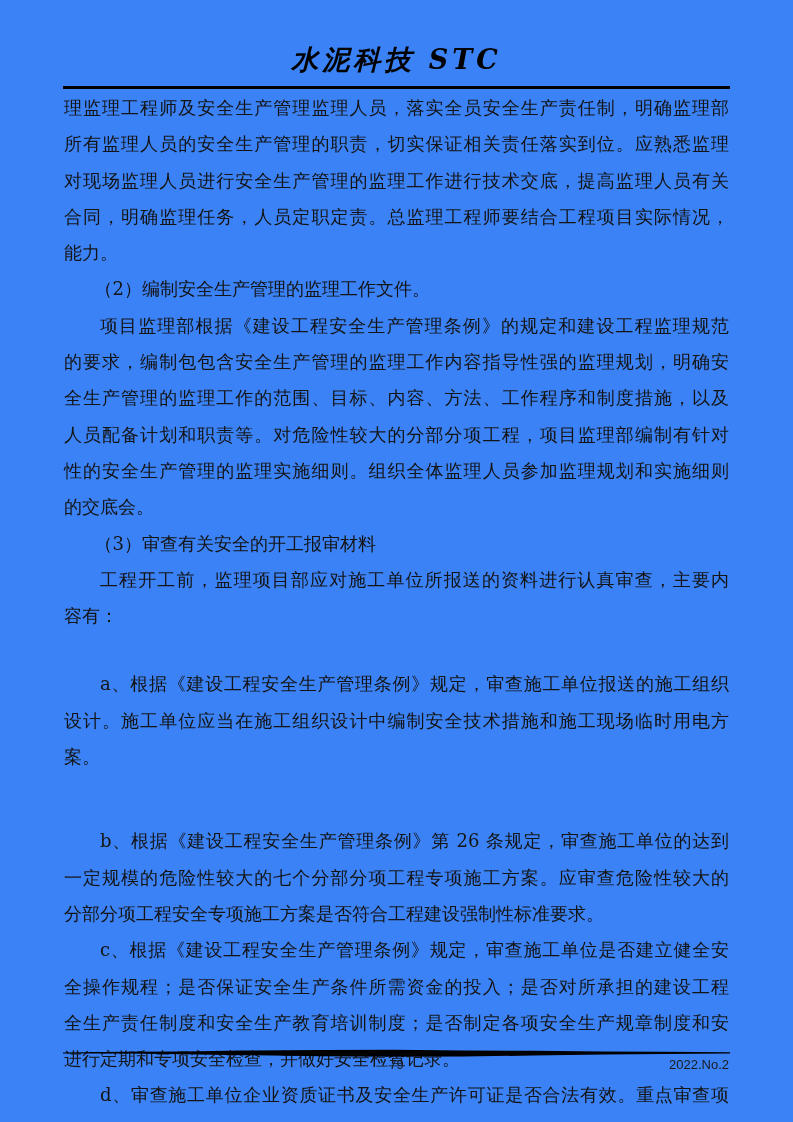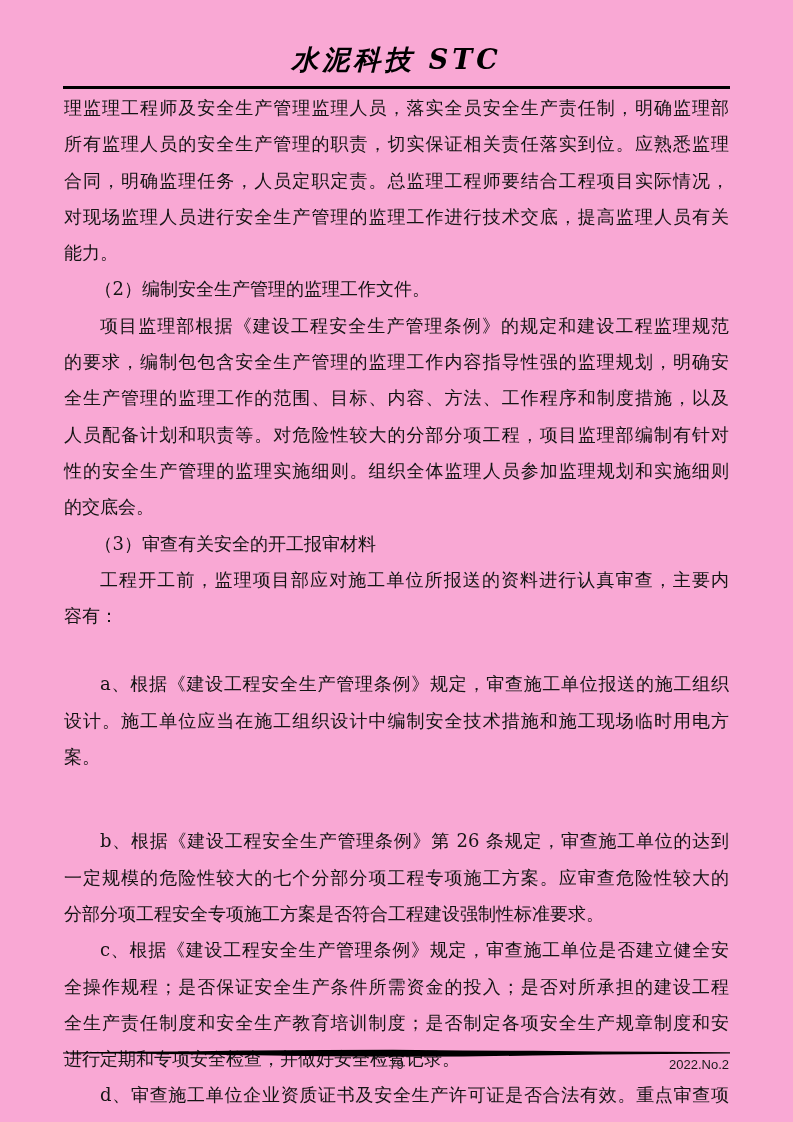--- a/index.html
+++ b/index.html
@@ -4,21 +4,21 @@
 <style>
   html, body {
     margin: 0;
     padding: 0;
     background: #ffffff;
   }
   .page {
     position: relative;
     width: 793px;
     height: 1122px;
-    background: #f9a8d4;
+    background: #3b82f6;
     color: #111111;
     font-family: "DejaVu Serif", serif;
     overflow: hidden;
   }
   
   .journal-title {
     position: absolute;
     top: 42px;
     left: 0;
     width: 100%;
@@ -92,22 +92,22 @@
 <body>
 
 <div class="page">
 
   <div class="journal-title">水泥科技 STC</div>
   <div class="header-rule"></div>
 
   <div class="body-text">
       <div class="line fill">理监理工程师及安全生产管理监理人员，落实全员安全生产责任制，明确监理部</div>
       <div class="line fill">所有监理人员的安全生产管理的职责，切实保证相关责任落实到位。应熟悉监理</div>
+      <div class="line fill">对现场监理人员进行安全生产管理的监理工作进行技术交底，提高监理人员有关</div>
       <div class="line fill">合同，明确监理任务，人员定职定责。总监理工程师要结合工程项目实际情况，</div>
-      <div class="line fill">对现场监理人员进行安全生产管理的监理工作进行技术交底，提高监理人员有关</div>
       <div class="line">能力。</div>
       <div class="line" style="padding-left: 1.7em;">（2）编制安全生产管理的监理工作文件。</div>
       <div class="line fill" style="padding-left: 2em;">项目监理部根据《建设工程安全生产管理条例》的规定和建设工程监理规范</div>
       <div class="line fill">的要求，编制包包含安全生产管理的监理工作内容指导性强的监理规划，明确安</div>
       <div class="line fill">全生产管理的监理工作的范围、目标、内容、方法、工作程序和制度措施，以及</div>
       <div class="line fill">人员配备计划和职责等。对危险性较大的分部分项工程，项目监理部编制有针对</div>
       <div class="line fill">性的安全生产管理的监理实施细则。组织全体监理人员参加监理规划和实施细则</div>
       <div class="line">的交底会。</div>
       <div class="line" style="padding-left: 1.7em;">（3）审查有关安全的开工报审材料</div>
       <div class="line fill" style="padding-left: 2em;">工程开工前，监理项目部应对施工单位所报送的资料进行认真审查，主要内</div>

